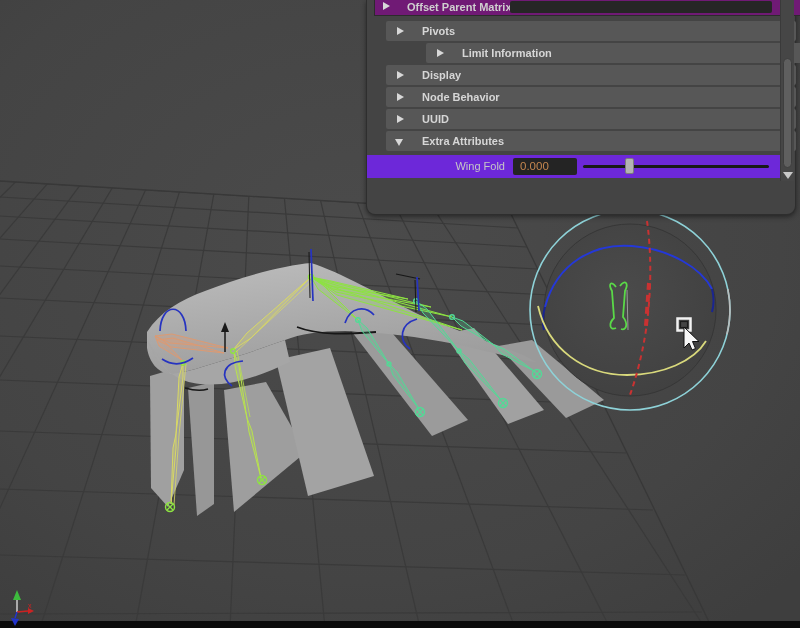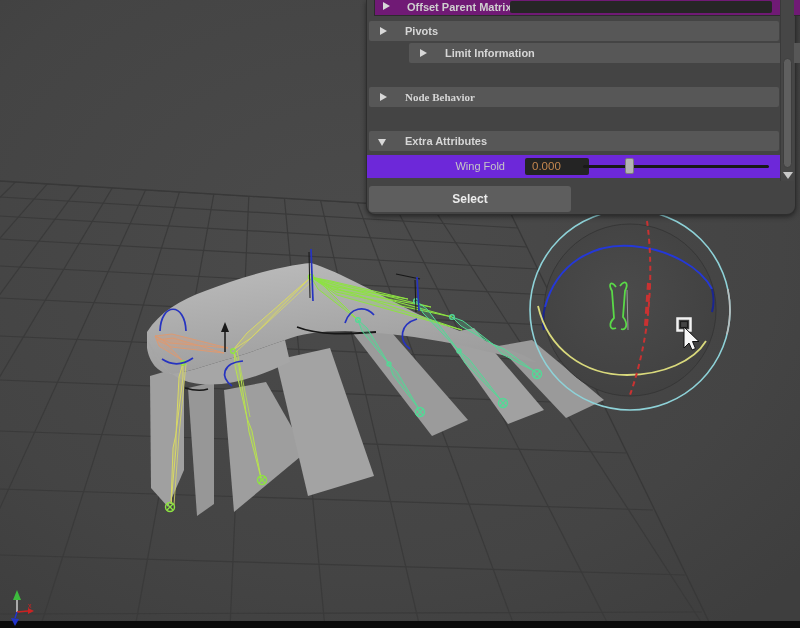--- a/index.html
+++ b/index.html
@@ -11,36 +11,36 @@
   .panel{position:absolute;left:366px;top:0;width:430px;height:215px;
          background:#444444;border:1px solid #2e2e2e;border-top:none;
          border-radius:0 0 9px 9px;box-shadow:0 2px 5px rgba(0,0,0,.45);
          box-sizing:border-box;z-index:5;}
   .ae-top-row{position:absolute;left:7px;top:0;width:444px;height:16px;
          background:#701a75;border:1px solid #2c2c2c;border-top:none;box-sizing:border-box;}
   .ae-top-row .lbl{position:absolute;left:32px;top:0;line-height:15px;
          font-size:11px;font-weight:bold;color:#cfcfcf;white-space:nowrap;}
   .ae-dark-field{position:absolute;left:135px;top:1px;width:262px;height:12px;
          background:#262626;border-radius:2px;}
-  .ae-header{position:absolute;left:2px;width:410px;height:20px;background:#575757;
+  .ae-header{position:absolute;left:19px;width:410px;height:20px;background:#575757;
          border-radius:2px;}
   .ae-header .lbl{position:absolute;left:36px;top:0;line-height:20px;
          font-size:11px;font-weight:bold;color:#d6d6d6;white-space:nowrap;}
   .tri-r{position:absolute;left:11px;top:6px;width:0;height:0;
          border-left:7px solid #d8d8d8;border-top:4.5px solid transparent;
          border-bottom:4.5px solid transparent;}
   .tri-d{position:absolute;left:9px;top:8px;width:0;height:0;
          border-top:7px solid #d8d8d8;border-left:4.5px solid transparent;
          border-right:4.5px solid transparent;}
   .ae-attr-row{position:absolute;left:0;top:155px;width:414px;height:23px;background:#6d28d9;}
   .ae-attr-row .lbl{position:absolute;left:0;top:0;width:138px;height:23px;line-height:23px;
          text-align:right;font-size:11px;color:#c6c6c6;}
   .ae-value{position:absolute;left:146px;top:3px;width:64px;height:17px;background:#242424;
          border-radius:2px;color:var(--value-text,#c5874f);font-size:11.5px;line-height:17px;
-         padding-left:7px;box-sizing:border-box;margin-left:12px;}
+         padding-left:7px;box-sizing:border-box;}
   .ae-slider{position:absolute;left:216px;top:0;width:186px;height:23px;}
   .ae-slider .track{position:absolute;left:0;top:10px;width:100%;height:3px;
          background:#191919;border-radius:2px;}
   .ae-slider .handle{position:absolute;top:3px;width:9px;height:16px;background:#b3b3b3;
          border:1px solid #7d7d7d;border-radius:2px;box-sizing:border-box;}
   .ae-btn{position:absolute;top:186px;height:26px;background:#5e5e5e;border-radius:3px;
          font-size:12px;font-weight:bold;color:#ececec;text-align:center;line-height:26px;}
   .ae-btn.select{left:2px;width:202px;}
   .ae-btn.close{left:216px;width:210px;}
   .ae-scroll{position:absolute;left:413px;top:0;width:14px;height:181px;background:#464646;
@@ -255,38 +255,45 @@
     </div>
 
     <div class="ae-header" style="top:21px;">
       <span class="tri-r"></span>
       <span class="lbl">Pivots</span>
     </div>
     <div class="ae-header" style="top:43px;margin-left:40px;">
       <span class="tri-r"></span>
       <span class="lbl">Limit Information</span>
     </div>
-    <div class="ae-header" style="top:87px;font-family:Liberation Serif, serif;">
+    <div class="ae-header" style="top:65px;">
+      <span class="tri-r"></span>
+      <span class="lbl">Display</span>
+    </div>
+    <div class="ae-header" style="top:87px;">
       <span class="tri-r"></span>
       <span class="lbl">Node Behavior</span>
+    </div>
+    <div class="ae-header" style="top:109px;">
+      <span class="tri-r"></span>
+      <span class="lbl">UUID</span>
     </div>
     <div class="ae-header" style="top:131px;text-align:center;">
       <span class="tri-d"></span>
       <span class="lbl">Extra Attributes</span>
     </div>
 
     <div class="ae-attr-row">
       <span class="lbl">Wing Fold</span>
       <div class="ae-value">0.000</div>
       <div class="ae-slider">
         <div class="track"></div>
         <div class="handle" id="slider-handle" style="left: 42px;"></div>
       </div>
     </div>
 
-    <div class="ae-btn select">Select</div>
 
     <div class="ae-scroll">
       <div class="thumb"></div>
       <div class="arr"></div>
     </div>
   </div>
 </div>
 
 </body></html>

